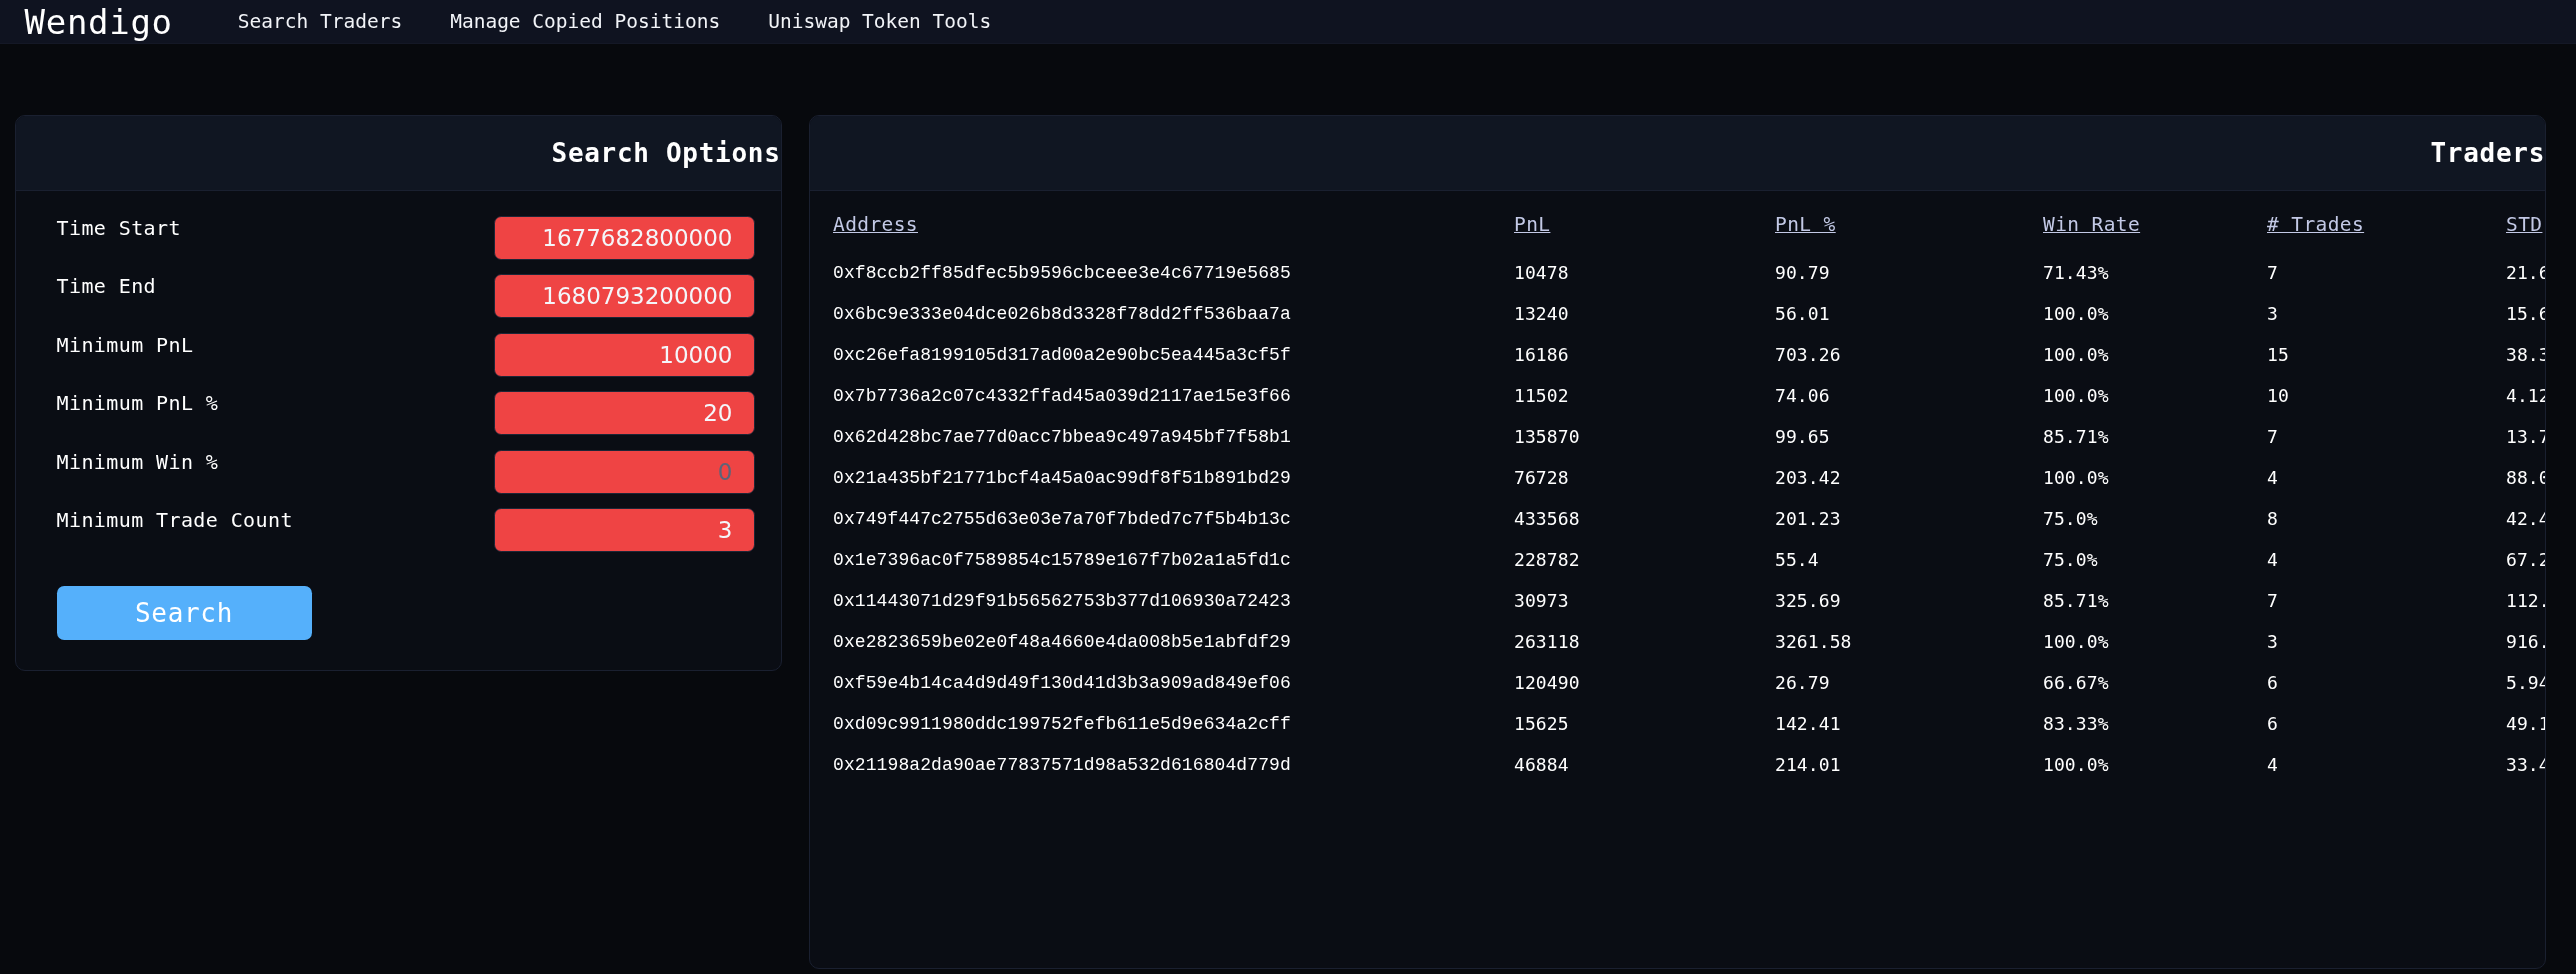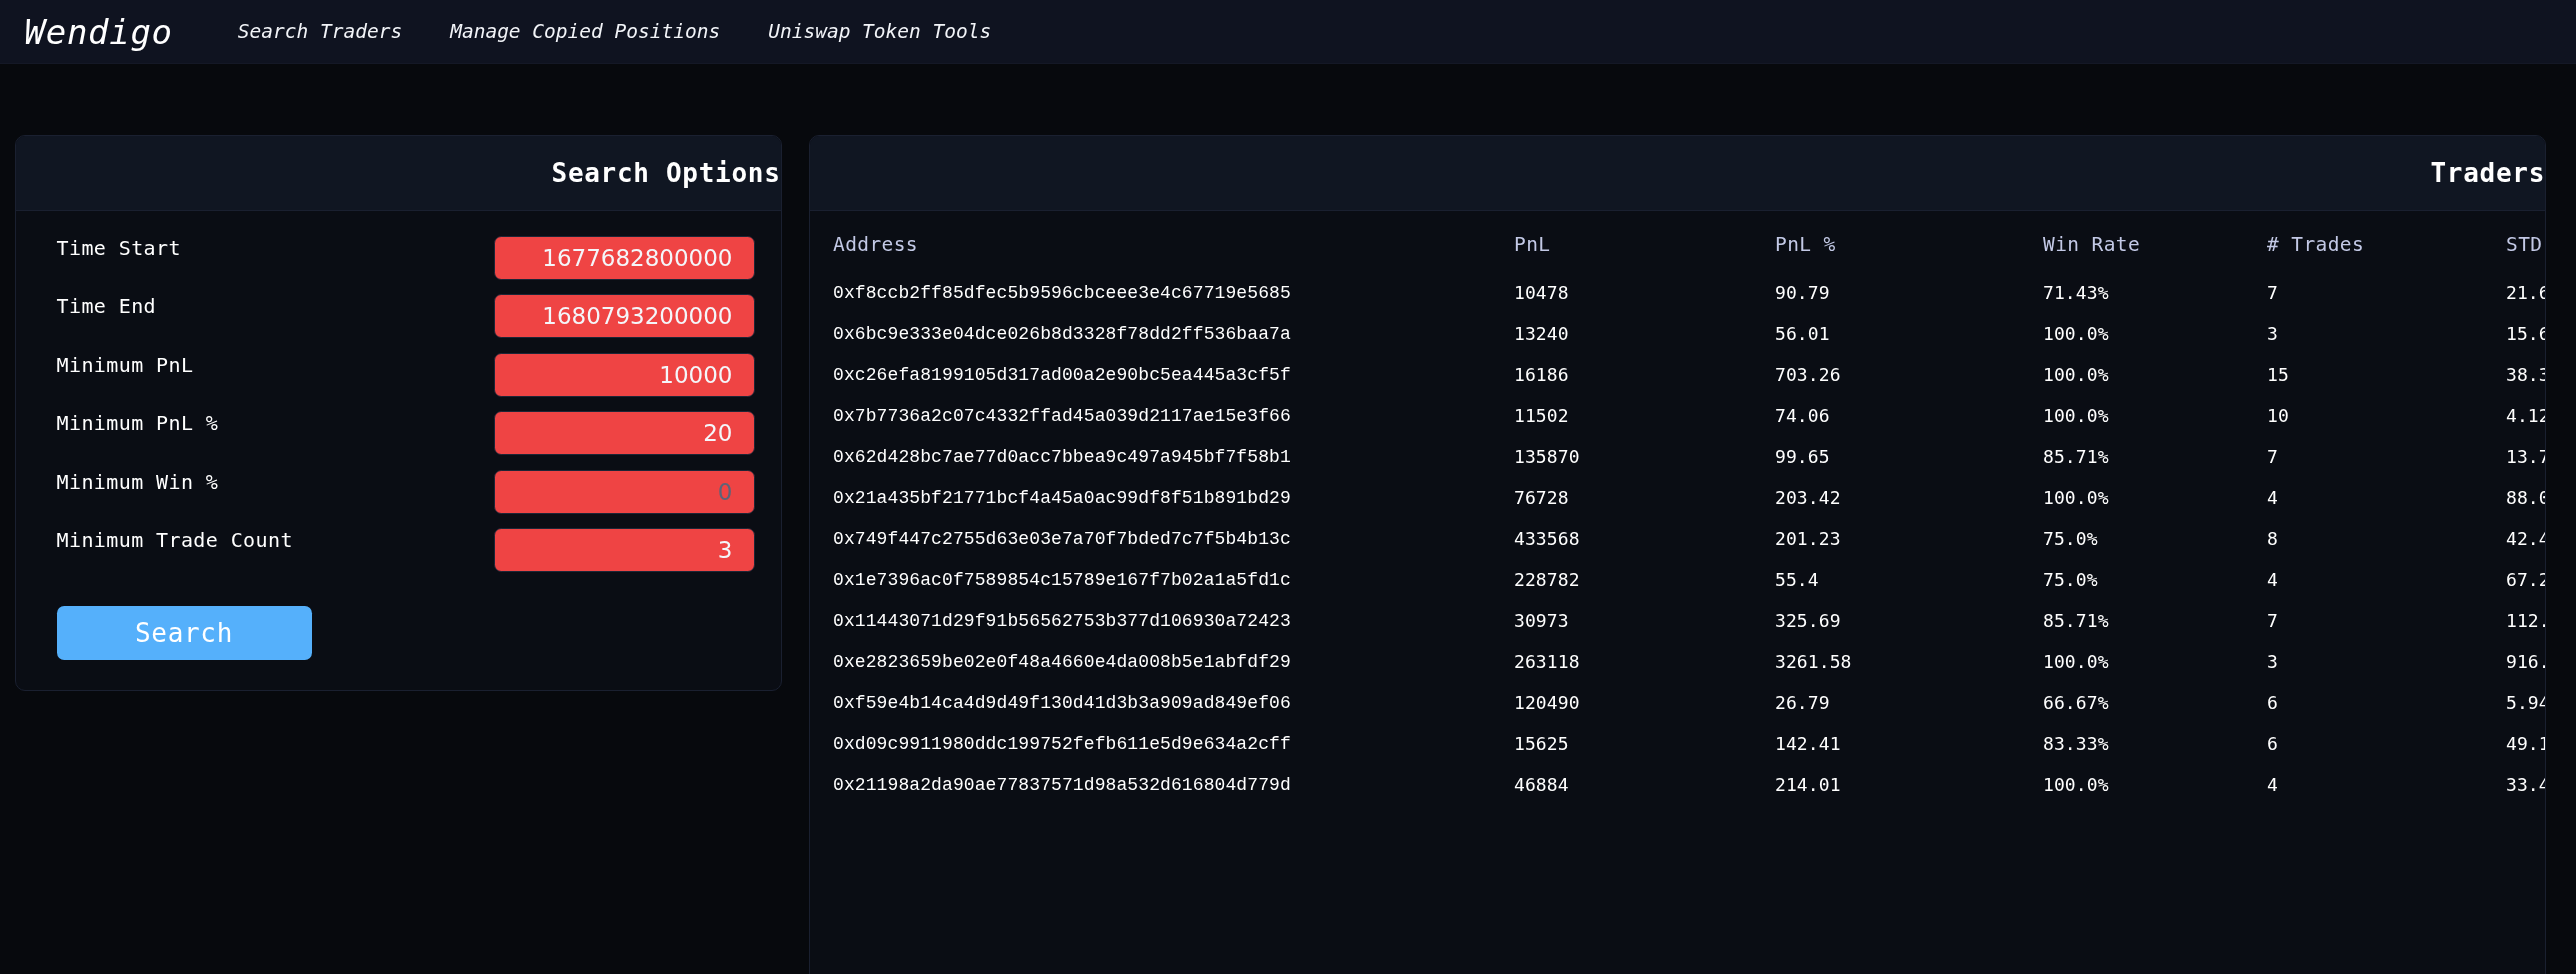--- a/index.html
+++ b/index.html
@@ -11,27 +11,26 @@
     overflow: hidden;
   }
 
   body {
     font-family: "DejaVu Serif", "Liberation Serif", serif;
     color: #ffffff;
   }
 
   
   .navbar {
-    height: 64px;
+    height: 44px;
     background: #0f1320;
     display: flex;
     align-items: center;
     padding: 0 22px 0 24.6px;
     border-bottom: 0.7px solid #141826;
-    font-style: italic;
   }
   .brand {
     font-family: "DejaVu Sans Mono", "Liberation Mono", monospace;
     font-size: 34px;
     letter-spacing: 0.7px;
     color: #ffffff;
     white-space: nowrap;
   }
   .nav-links {
     display: flex;
@@ -143,20 +142,21 @@
     font-family: "DejaVu Sans Mono", "Liberation Mono", monospace;
   }
   .traders-table th {
     text-align: left;
     font-weight: normal;
     font-size: 19.5px;
     color: #c3c9e6;
     padding: 0 0 16px 0;
     letter-spacing: 0.4px;
     white-space: nowrap;
+    text-decoration: underline;
   }
   .traders-table td {
     text-align: left;
     font-size: 18px;
     color: #ffffff;
     padding: 10px 0;
     white-space: nowrap;
     letter-spacing: 0.1px;
   }
   .col-address  { width: 681px; }

